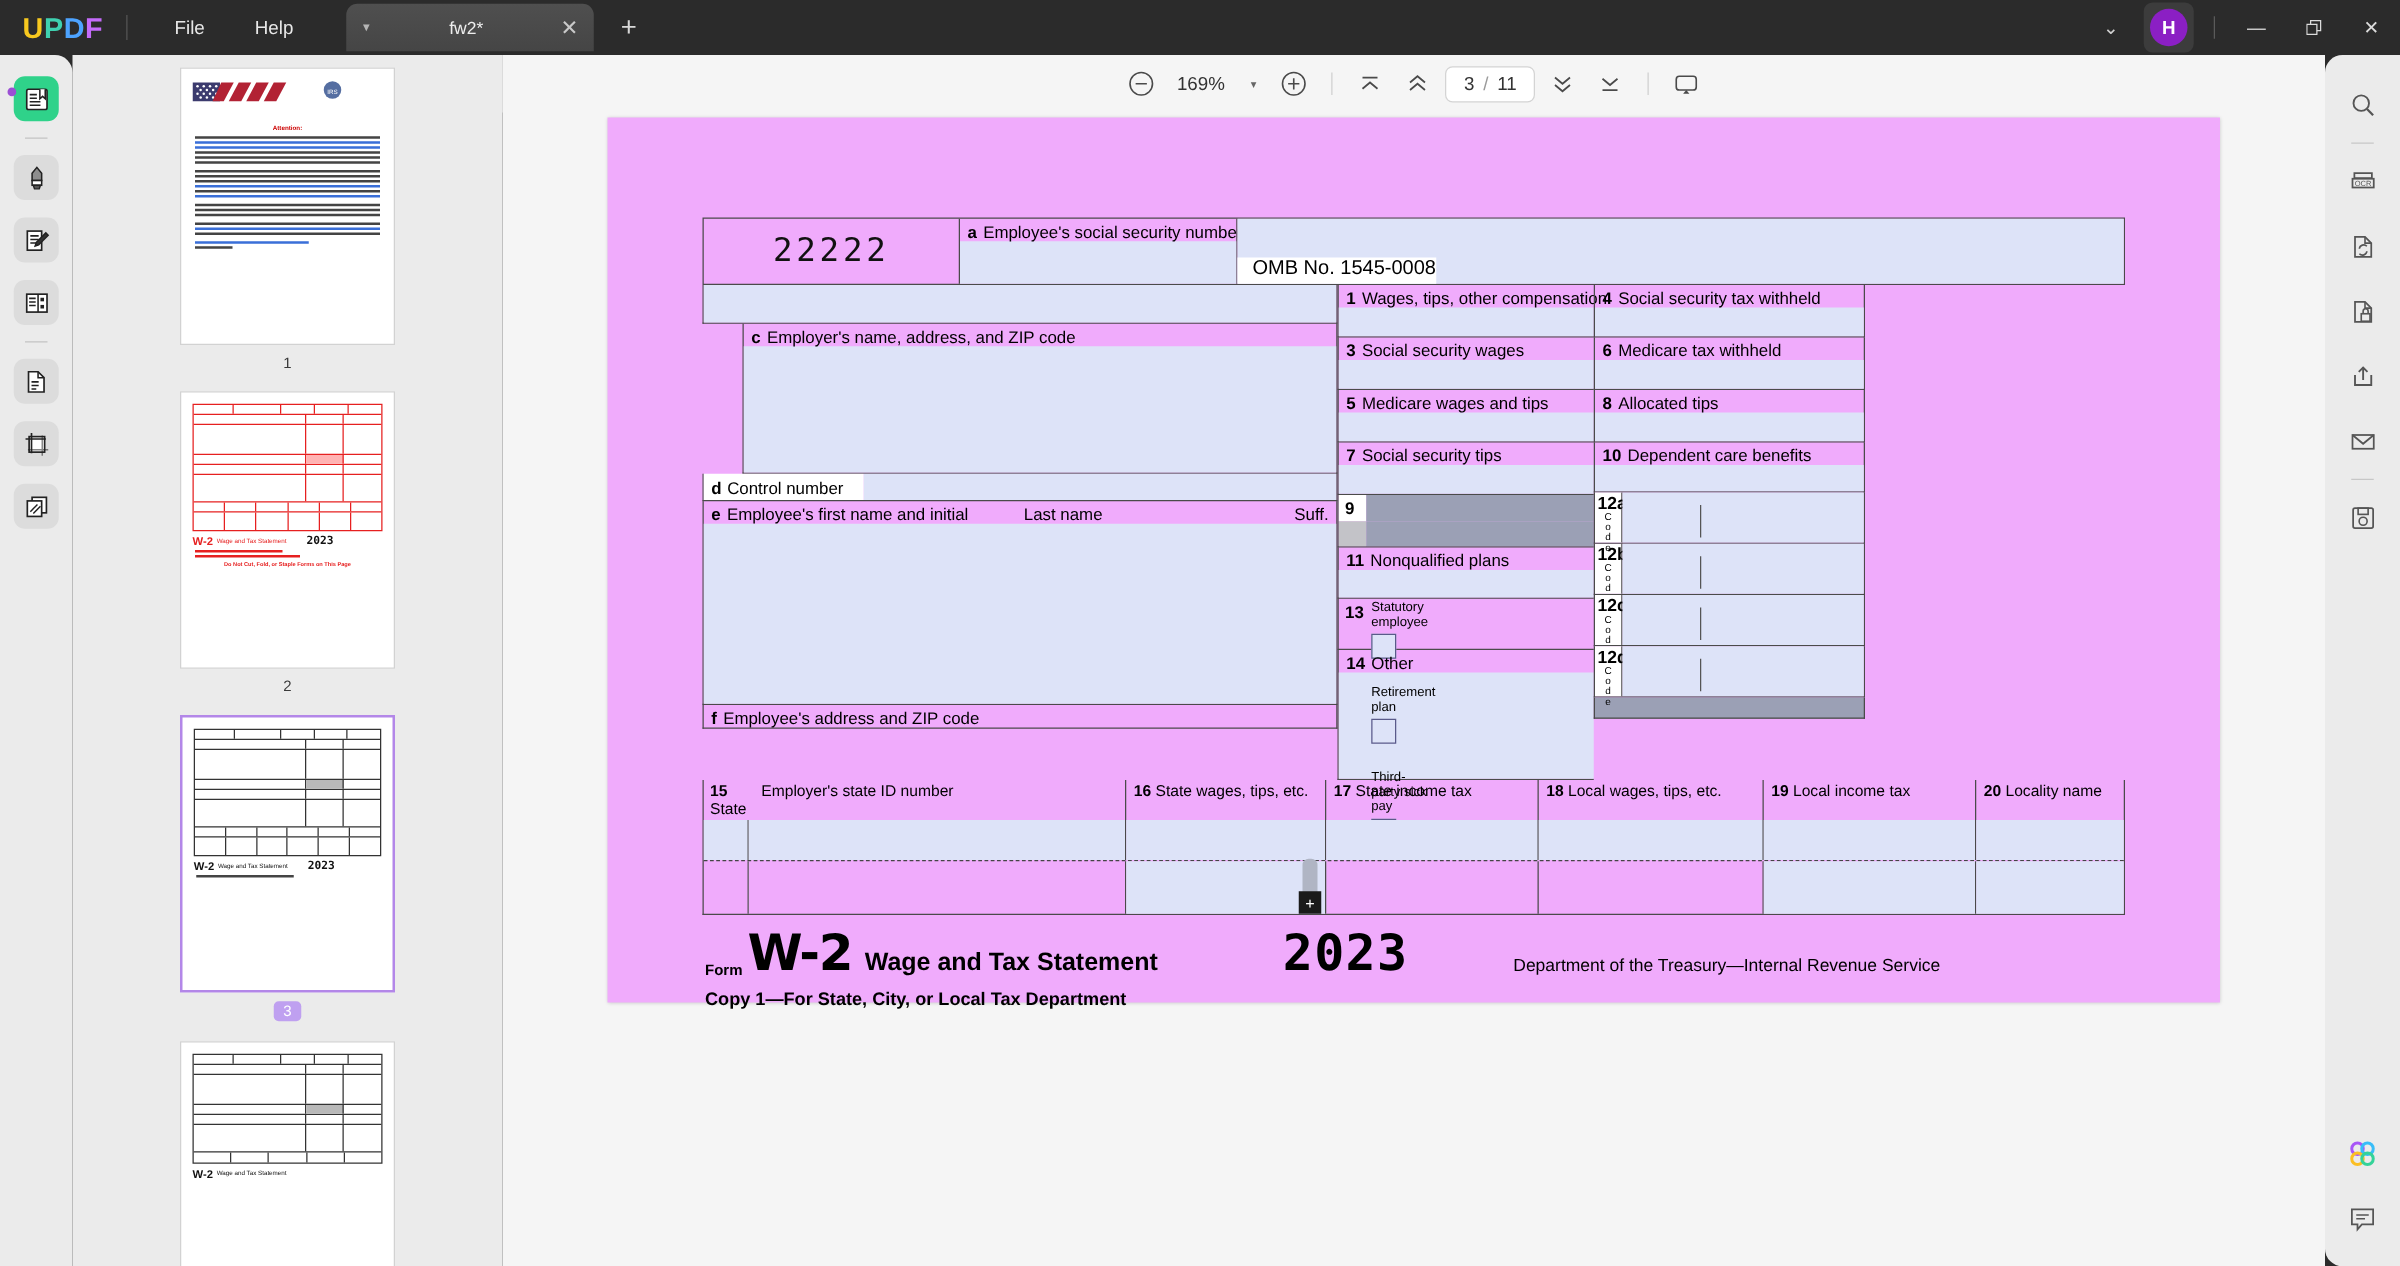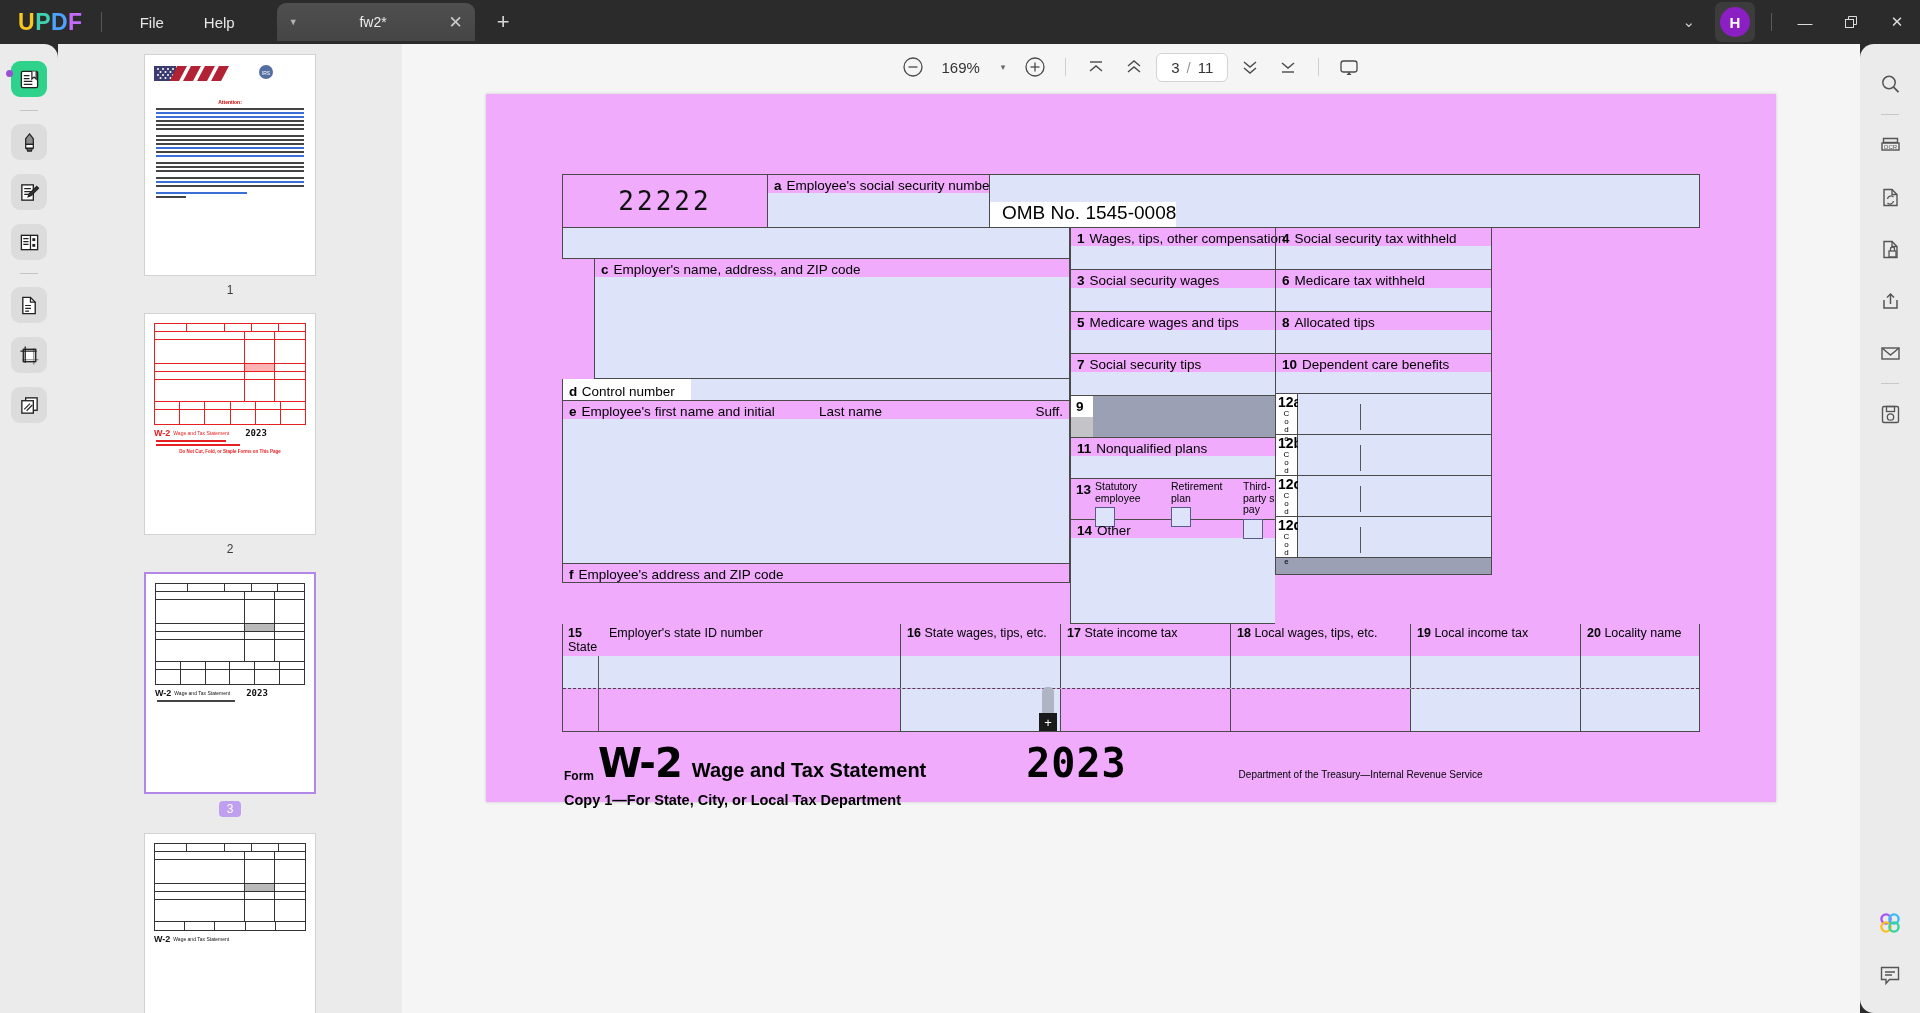--- a/index.html
+++ b/index.html
@@ -114,44 +114,44 @@
   .row { display:flex; }
   .boxlbl { padding:3px 6px 0 6px; font-size:13.5px; white-space:nowrap; }
   .boxlbl .n { font-weight:bold; margin-right:5px; }
 
   .topbar-row { display:flex; border:1px solid #4a4a4a; }
   .cell-22222 { width:205px; border-right:1px solid #4a4a4a; display:flex;
                 align-items:center; justify-content:center; }
   .seg { font-family:"DejaVu Sans Mono", monospace; font-size:26px; letter-spacing:3px; color:#111; }
   .cell-ssn { width:222px; border-right:1px solid #4a4a4a; }
   .cell-omb { flex:1; display:flex; align-items:flex-end; }
-  .omb-txt { font-size:19px; padding:0 0 3px 12px; }
+  .omb-txt { font-size:16px; padding:0 0 3px 12px; }
 
   .leftcol { width:508px; }
   .rightcol { flex:1; display:flex; }
   .rc-a { width:205px; }
   .rc-b { width:217px; }
 
   .w2box { border-left:1px solid #4a4a4a; border-bottom:1px solid #4a4a4a; }
-  .cbrow { display:flex; gap:22px; padding:2px 0 0 26px; }
+  .cbrow { display:flex; gap:22px; padding:2px 0 0 26px;flex-direction:column; }
   .cbitem { font-size:10.5px; line-height:1.1; }
   .cbsq { width:20px;height:20px;border:1px solid #5a5a8a;background:#dde3f8;margin-top:3px; }
   .codecol { width:22px; border-right:1px solid #4a4a4a; text-align:center;
              font-size:8px; line-height:1.05; padding-top:1px; background:#fff; }
   .codecol .c12 { font-weight:bold; font-size:14px; text-align:left; padding-left:2px; }
   .tickline { width:1px; background:#555; height:26px; position:absolute; left:62px; bottom:4px; }
 
   .state-hdr { font-size:12.5px; }
 
   .footer { margin-top:8px; display:flex; align-items:flex-end; padding-left:2px; }
   .f-form { font-size:12px; font-weight:bold; margin-right:4px; padding-bottom:3px; }
   .f-w2 { font-family:"DejaVu Sans", sans-serif; font-size:40px; font-weight:bold; letter-spacing:-1px; }
   .f-title { font-size:20px; font-weight:bold; margin-left:10px; padding-bottom:4px; }
   .f-year { font-family:"DejaVu Sans Mono", monospace; font-size:40px; font-weight:bold; margin-left:100px; letter-spacing:1px; }
-  .f-dept { font-size:10px; margin-left:112px; padding-bottom:6px; }
+  .f-dept { font-size:14px; margin-left:84px; padding-bottom:6px; }
   .f-copy { font-size:14.5px; font-weight:bold; margin-top:6px; padding-left:2px; }
 
   .cursor-ibeam { position:absolute; width:12px; height:40px; }
   .cursor-ibeam .bar { width:12px;height:28px;background:#b0b5c4;border-radius:5px 5px 0 0; }
   .cursor-ibeam .plus { width:18px;height:18px;background:#1a1a1a;color:#fff;font-size:13px;
       display:flex;align-items:center;justify-content:center;margin-left:-3px;margin-top:-2px;}
 
   
   .rightrail {
     width:60px; background:#ebebeb; border-radius:14px 0 0 14px;

